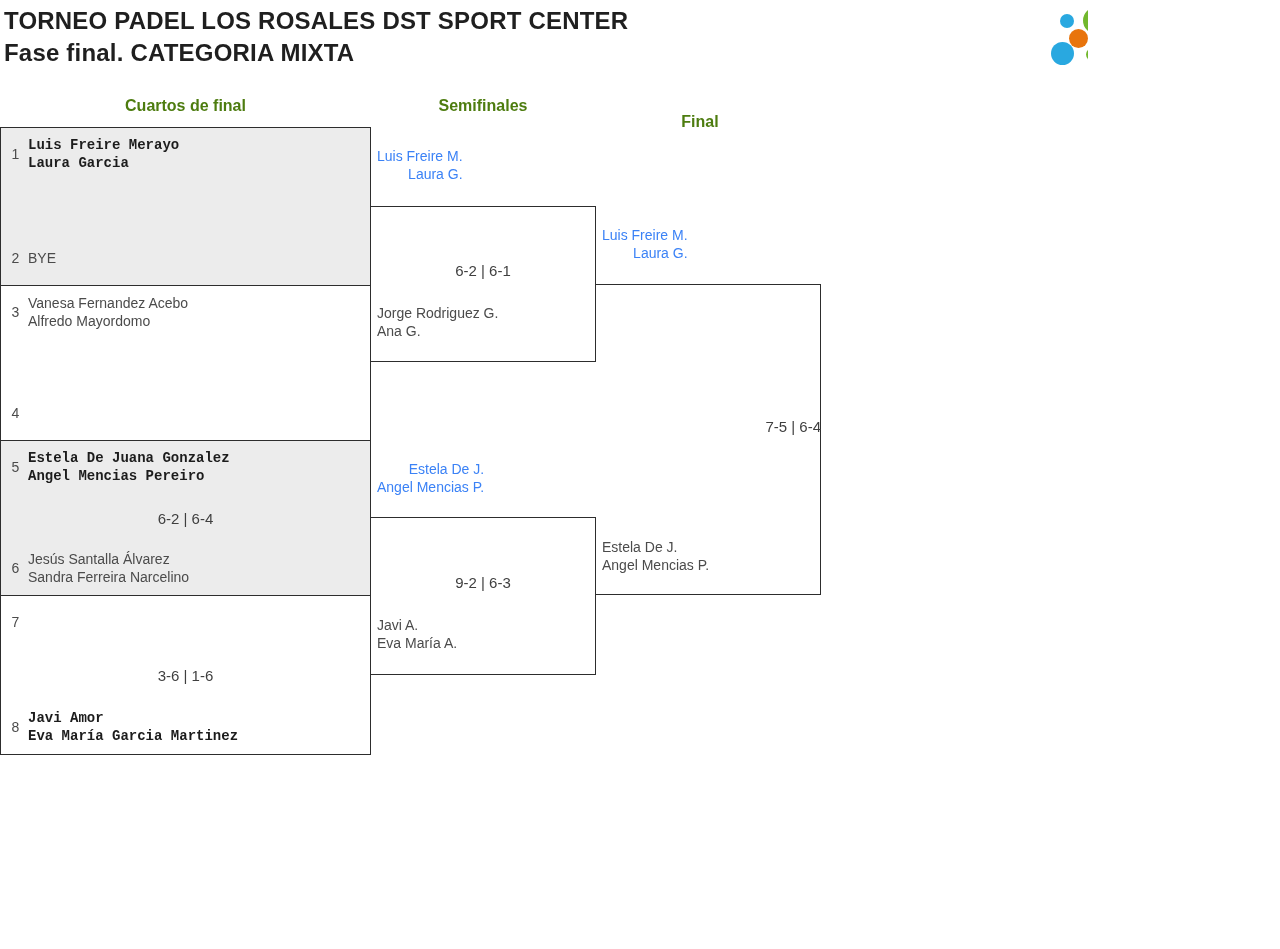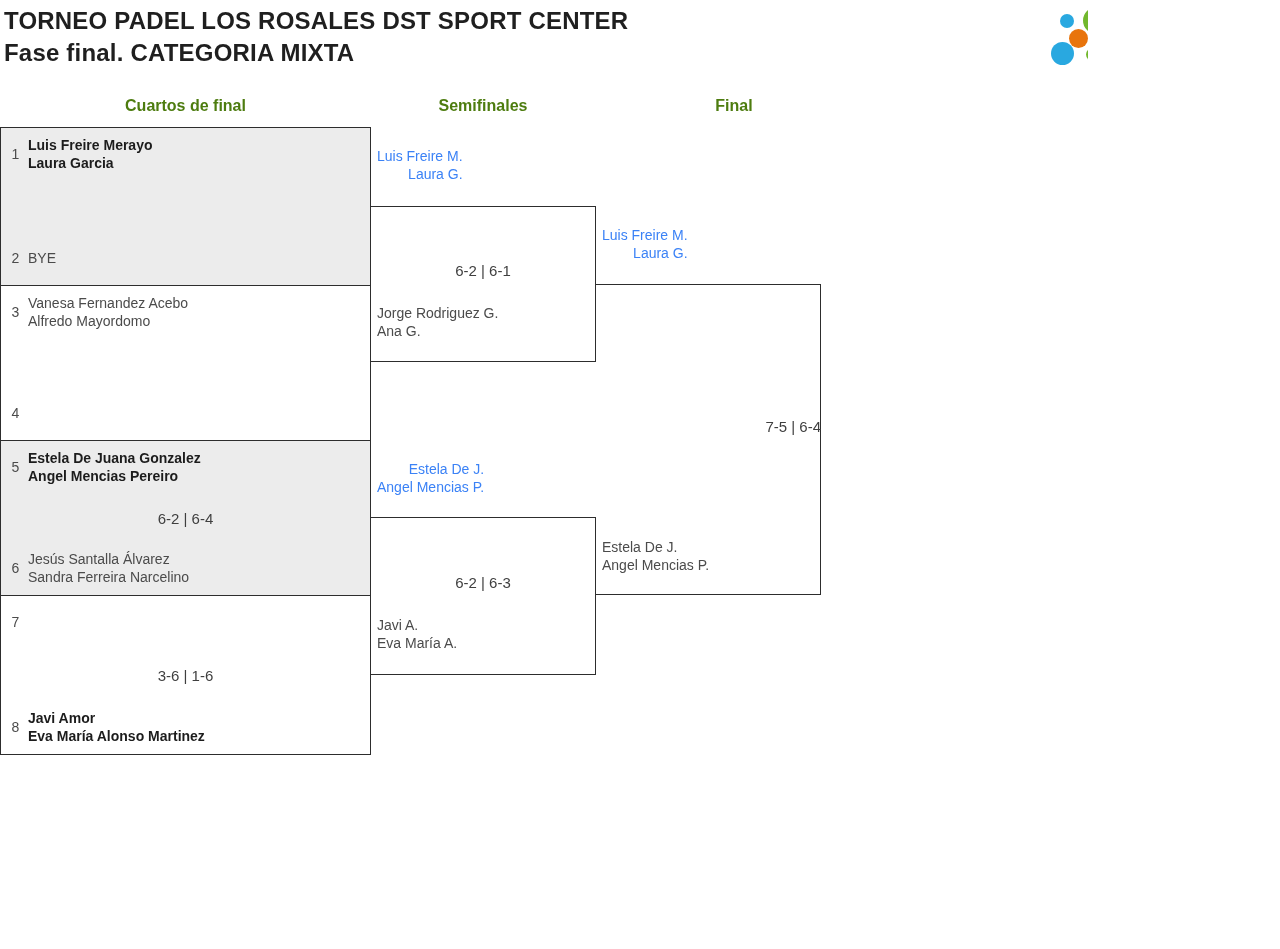--- a/index.html
+++ b/index.html
@@ -21,39 +21,39 @@
   .dot-green-small { left:38px; top:43px; width:13px; height:13px; background:#72b82d; }
   .logo-text {
     position:absolute; left:64px; top:16px; font-size:48px; line-height:52px;
     font-weight:700; color:#ef4444; letter-spacing:-2px;
   }
 
   
   .round-label { position:absolute; top:97px; font-size:16px; font-weight:700; text-align:center; color:#4d7c0f; }
   .round-qf  { left:0;     width:371px; }
   .round-sf  { left:370px; width:226px; }
-  .round-f   { left:621px; width:226px; }
+  .round-f   { left:587px; width:226px;margin-top:16px; }
 
   
   .qf { position:absolute; left:0; width:371px; box-sizing:border-box;
         border:1px solid #2d2d2d; border-bottom:0; background:#ffffff; }
   .qf.alt { background:#ececec; }
   .qf-1 { top:127px; height:158px; }
   .qf-2 { top:285px; height:155px; }
   .qf-3 { top:440px; height:155px; }
   .qf-4 { top:595px; height:160px; border-bottom:1px solid #2d2d2d; }
 
   .team-row { position:absolute; left:6px; right:8px; display:flex; align-items:center; min-height:36px; }
   .team-row.pos-top { top:8px; }
   .team-row.pos-bottom { bottom:9px; }
   .seed { width:17px; flex:none; font-size:14px; color:#4b4b4b; text-align:center; }
   .names { margin-left:4px; font-size:14px; line-height:18px; }
   .names .n { display:block; }
   .names .n:empty { display:none; }
-  .w .names { font-weight:700; color:#1c1c1c; }
+  .w .names { font-weight:700; color:#1c1c1c;font-family:Liberation Mono, monospace; }
   .l .names { font-weight:400; color:#4b4b4b; }
 
   .score { position:absolute; left:0; right:0; top:50%; transform:translateY(-50%);
            text-align:center; font-size:15px; color:#3f3f3f; }
   .score:empty { display:none; }
 
   
   .later-box { position:absolute; box-sizing:border-box; border:1px solid #2d2d2d; border-left:none; }
   .sf-1   { left:370px; top:206px; width:226px; height:156px; }
   .sf-2   { left:370px; top:517px; width:226px; height:158px; }
@@ -150,21 +150,21 @@
 
   <div class="qf qf-4">
     <div class="team-row pos-top l">
       <span class="seed">7</span>
     </div>
     <div class="score">3-6 | 1-6</div>
     <div class="team-row pos-bottom w">
       <span class="seed">8</span>
       <span class="names">
         <span class="n">Javi Amor</span>
-        <span class="n">Eva María Alonso Martinez</span>
+        <span class="n">Eva María Garcia Martinez</span>
       </span>
     </div>
   </div>
 
   <div class="later-box sf-1"></div>
   <div class="later-box sf-2"></div>
   <div class="later-box f-box"></div>
 
   <div class="adv w sf1-top">
     <span class="n">Luis Freire M.</span>
@@ -173,21 +173,21 @@
   <div class="fscore sf1-score">6-2 | 6-1</div>
   <div class="adv l sf1-bottom">
     <span class="n">Jorge Rodriguez G.</span>
     <span class="n">Ana G.</span>
   </div>
 
   <div class="adv w sf2-top">
     <span class="n">Estela De J.</span>
     <span class="n">Angel Mencias P.</span>
   </div>
-  <div class="fscore sf2-score">6-2 | 6-3</div>
+  <div class="fscore sf2-score">9-2 | 6-3</div>
   <div class="adv l sf2-bottom">
     <span class="n">Javi A.</span>
     <span class="n">Eva María A.</span>
   </div>
 
   <div class="adv w f-top">
     <span class="n">Luis Freire M.</span>
     <span class="n">Laura G.</span>
   </div>
   <div class="fscore f-score">7-5 | 6-4</div>

